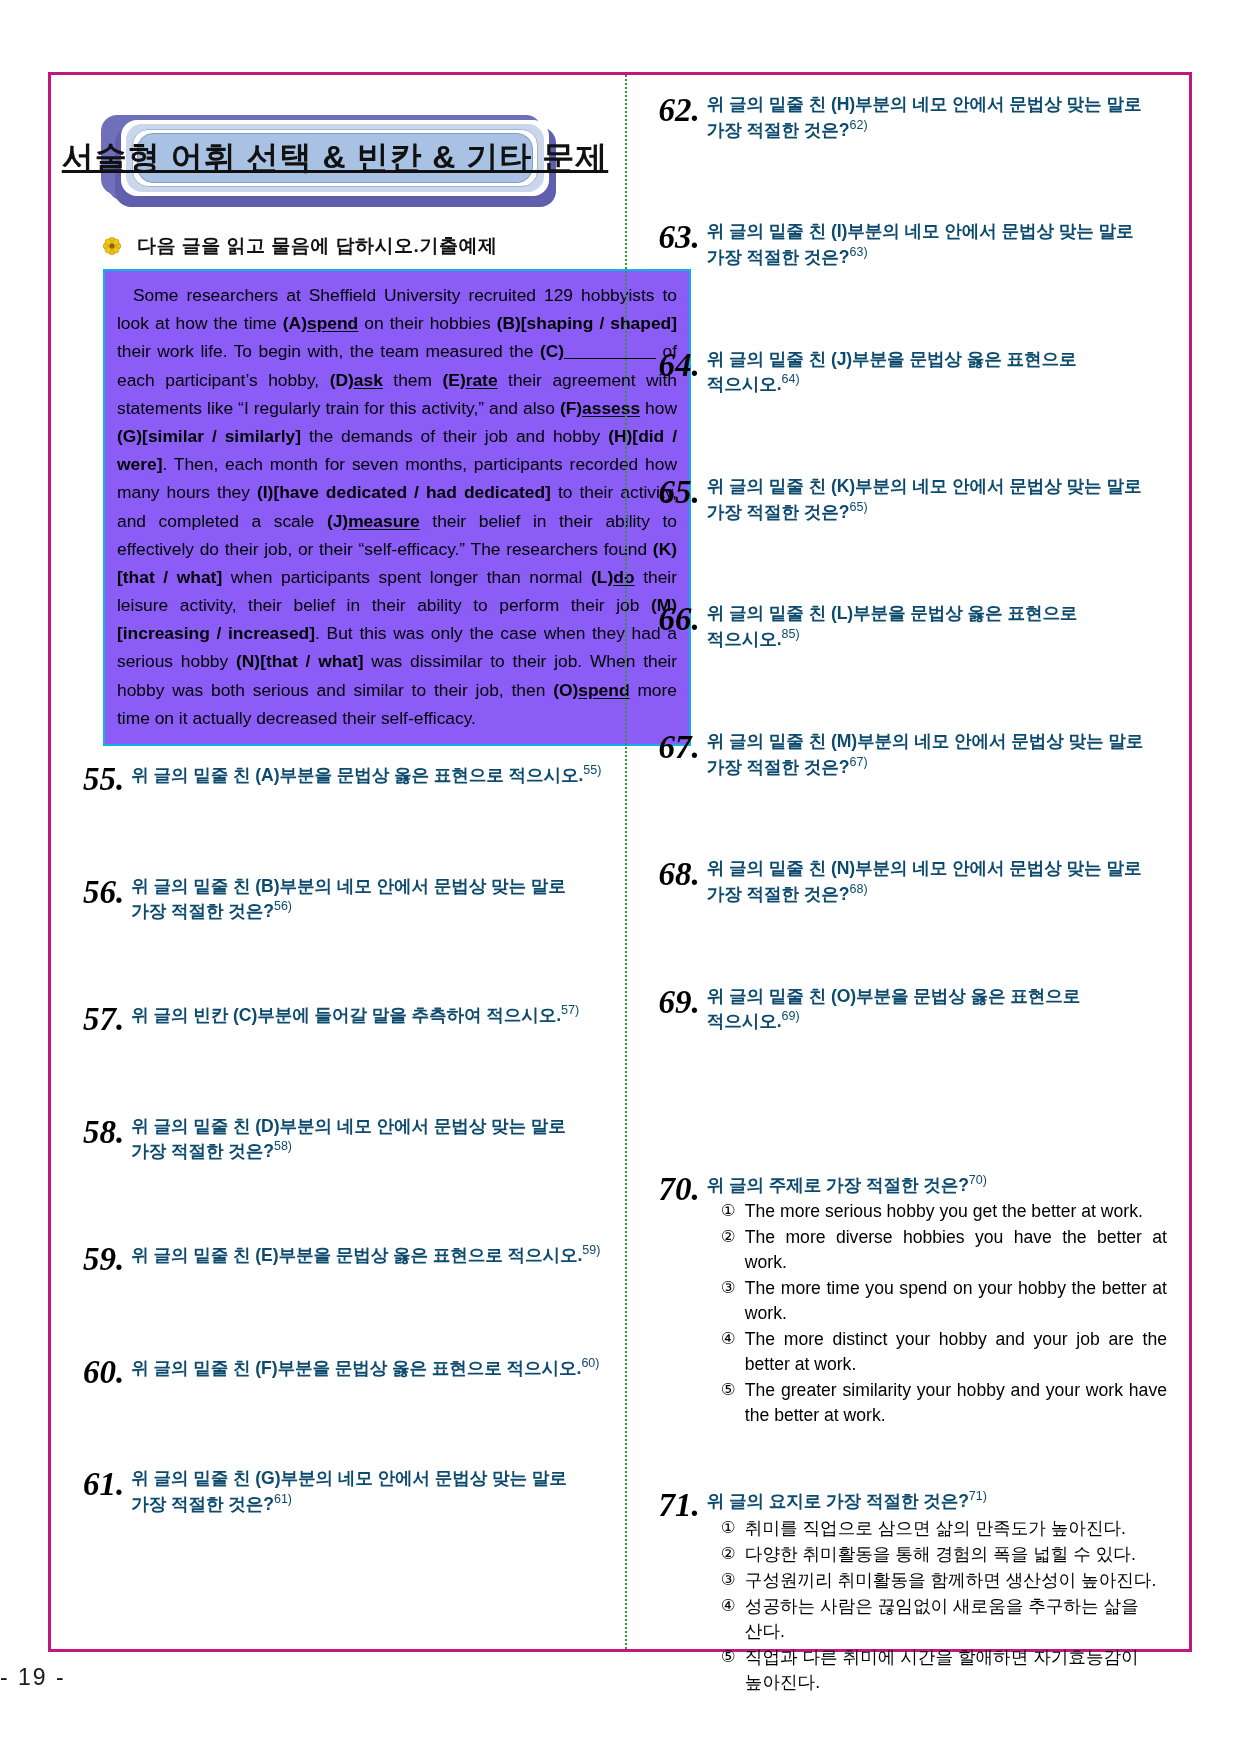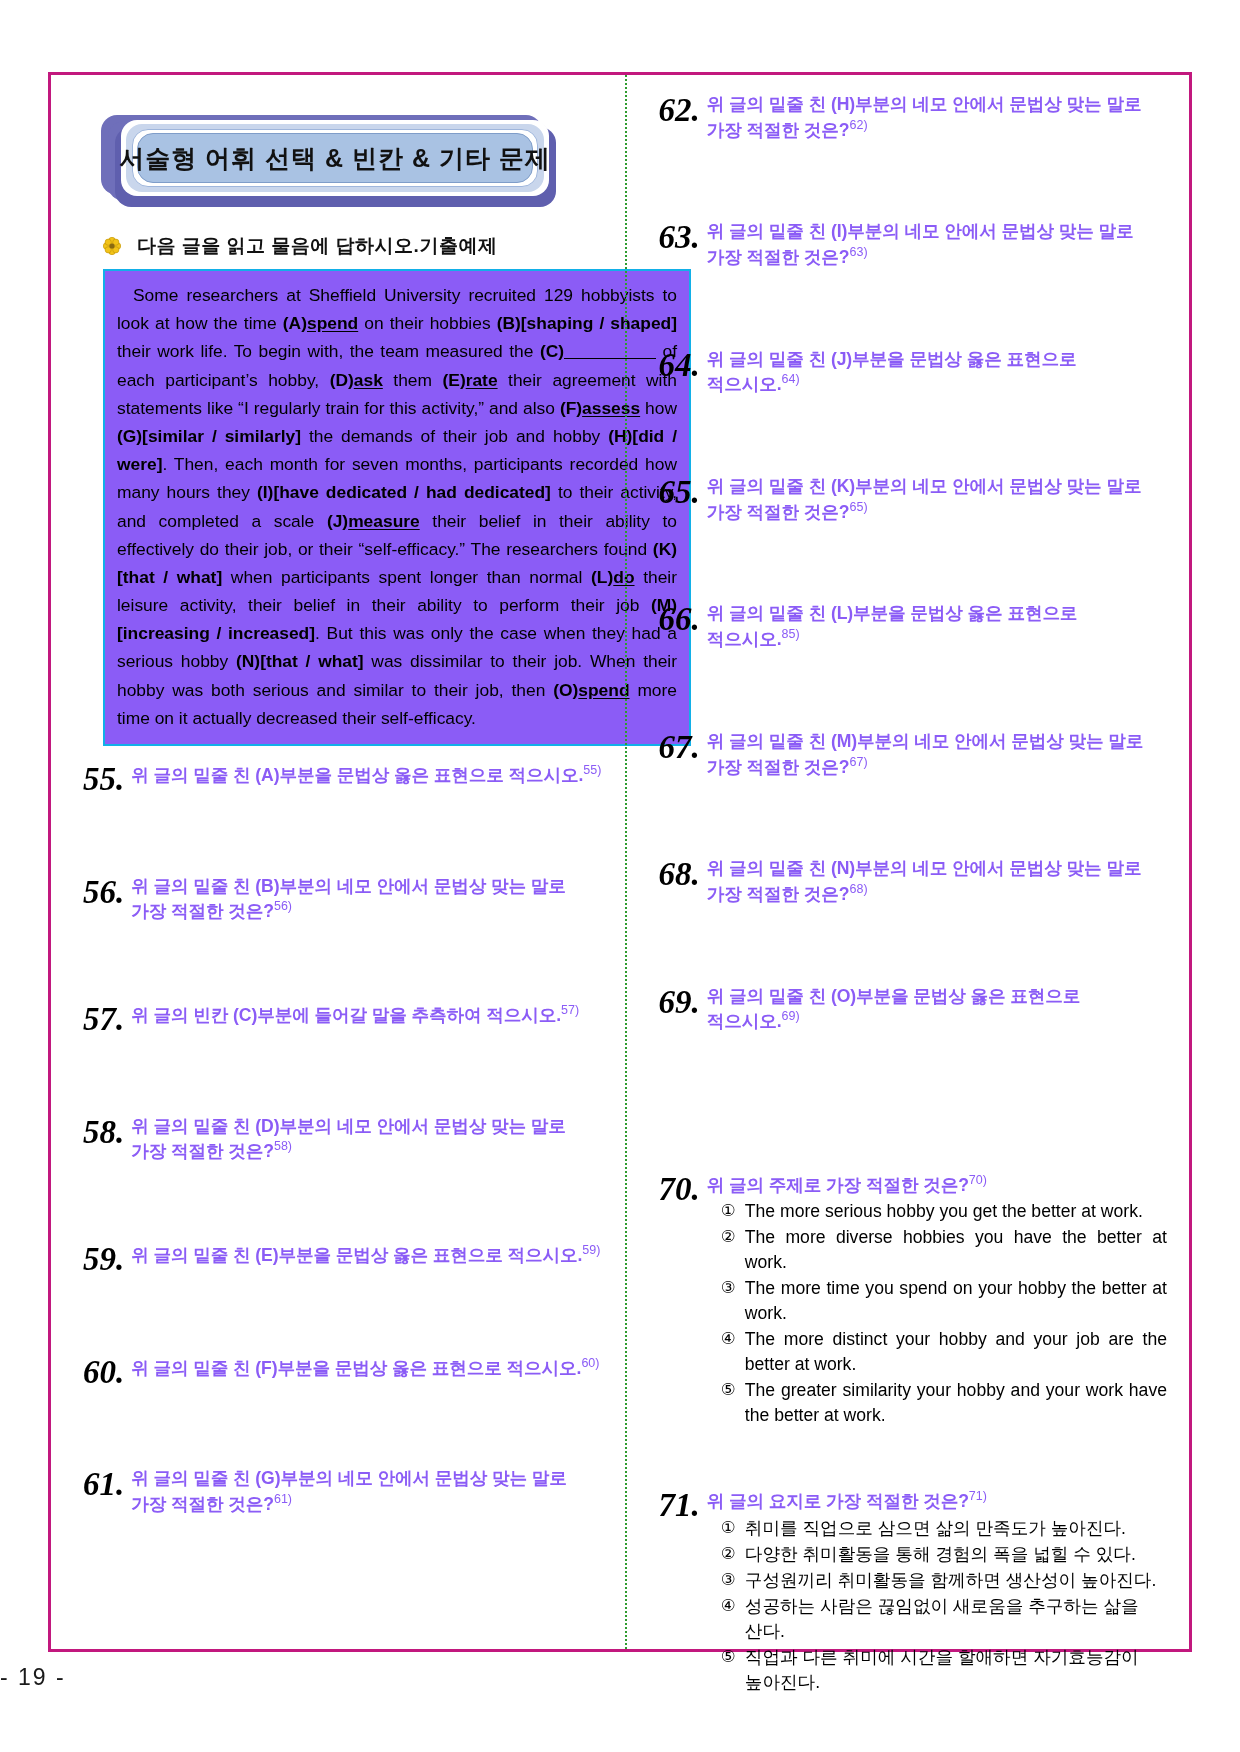--- a/index.html
+++ b/index.html
@@ -69,25 +69,26 @@
   .bn4 { left: 20px; top: 5px;  width: 428px; height: 76px; background: #ffffff; }
   .bn5 { left: 25px; top: 9px;  width: 418px; height: 68px; background: #C9D6EC; }
   .bn6 { left: 31px; top: 14px; width: 406px; height: 58px; background: #ffffff; border: 1px solid #9FB6DC; }
   .bn7 {
     left: 36px; top: 18px; width: 396px; height: 50px;
     background: #A9C2E3;
     border: 1px solid #7F9DC9;
     display: flex; align-items: center; justify-content: center;
   }
   .banner-title {
-    font-size: 25px;
+    font-size: 32px;
     font-weight: bold;
     color: #111111;
     letter-spacing: 1px;
     white-space: nowrap;
+    text-decoration: underline;
   }
 
   
   .instruction {
     display: flex;
     align-items: center;
     gap: 16px;
     margin: 26px 0 10px 30px;
     font-size: 19px;
     font-weight: bold;
@@ -144,21 +145,21 @@
     padding-right: 7px;
     white-space: nowrap;
     color: #000;
   }
   .q-body { flex: 1 1 auto; min-width: 0; }
   .q-text {
     font-size: 17.6px;
     font-weight: bold;
     line-height: 1.35;
     letter-spacing: -0.1px;
-    color: #8b5cf6;
+    color: #0c4a6e;
   }
   .q-text .sup {
     font-size: 12.5px;
     font-weight: normal;
     vertical-align: super;
     letter-spacing: 0;
   }
   .q-kr { word-break: keep-all; }
 
   

